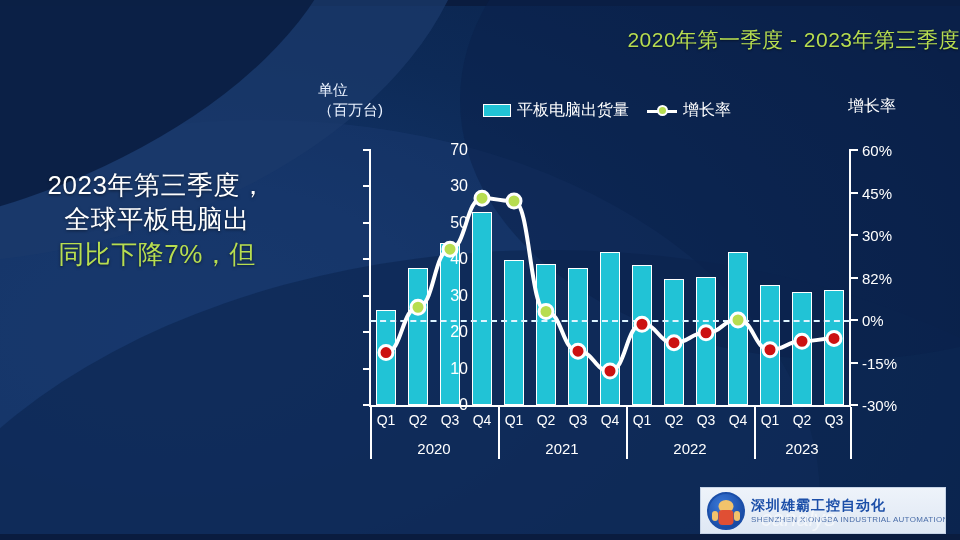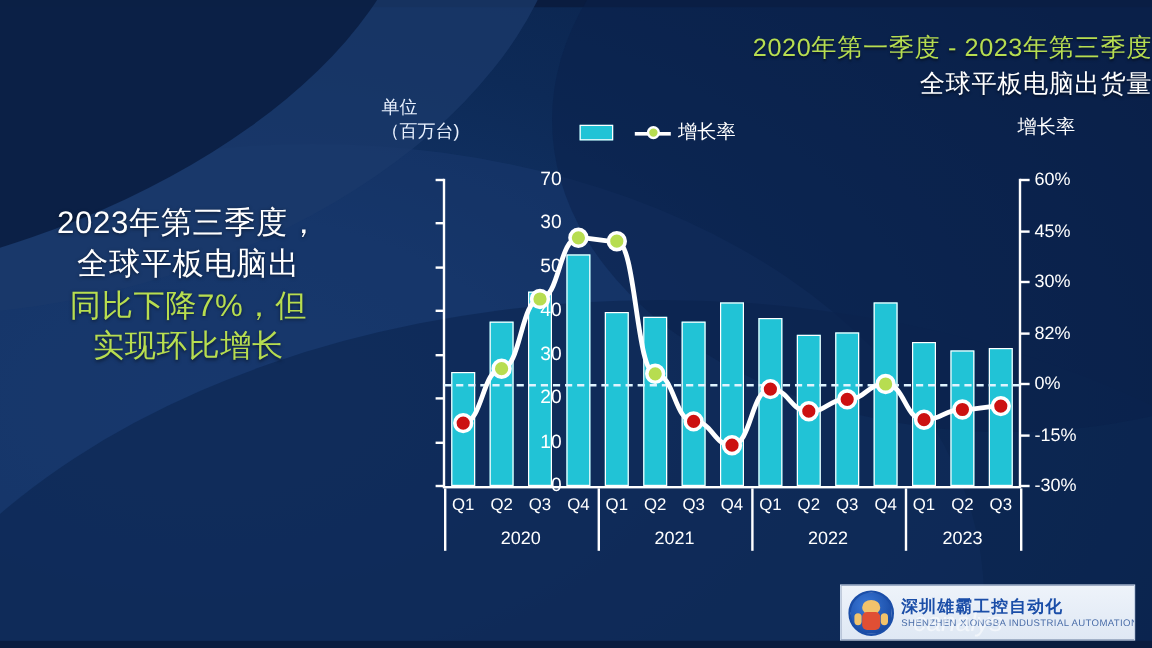--- a/index.html
+++ b/index.html
@@ -198,40 +198,39 @@
 <div id="stage">
   <div class="topbar"></div>
   <div class="swoosh sw3"></div>
   <div class="swoosh sw4"></div>
   <div class="swoosh sw5"></div>
   <div class="swoosh sw1"></div>
   <div class="swoosh sw2"></div>
 
   <div id="title-wrap">
     <div id="title1">2020年第一季度 - 2023年第三季度</div>
-    <div id="title2">全球平板电脑出货量</div>
   </div>
 
   <div id="callout">
       <span class="ln"><span class="tw">2023年第三季度，</span></span>
       <span class="ln"><span class="tw">全球平板电脑出</span></span>
       <span class="ln"><span class="tg">同比下降7%，但</span></span>
-      <span class="ln"><span class="tg">实现环比增长</span></span>
     </div>
 
   <div id="unit-label">
     <div>单位</div>
     <div>（百万台)</div>
   </div>
 
   <div id="right-axis-title">增长率</div>
 
   <div id="legend">
       <div class="lg-item">
         <span class="lg-swatch" style="background: rgb(33, 195, 214);"></span>
+        <span>平板电脑出货量</span>
       </div>
       <div class="lg-item">
         <span class="lg-line">
           <span class="lg-dot" style="background: rgb(183, 221, 80);"></span>
         </span>
         <span>增长率</span>
       </div>
     </div>
 
   <div id="axis-left"></div>

